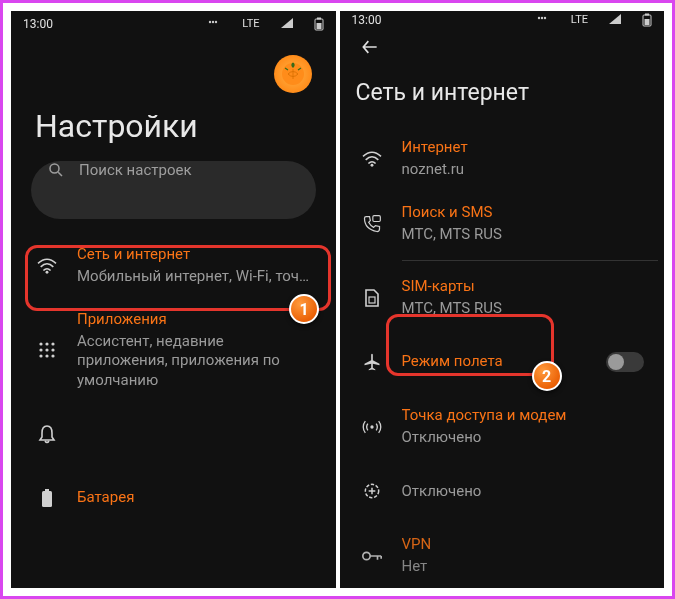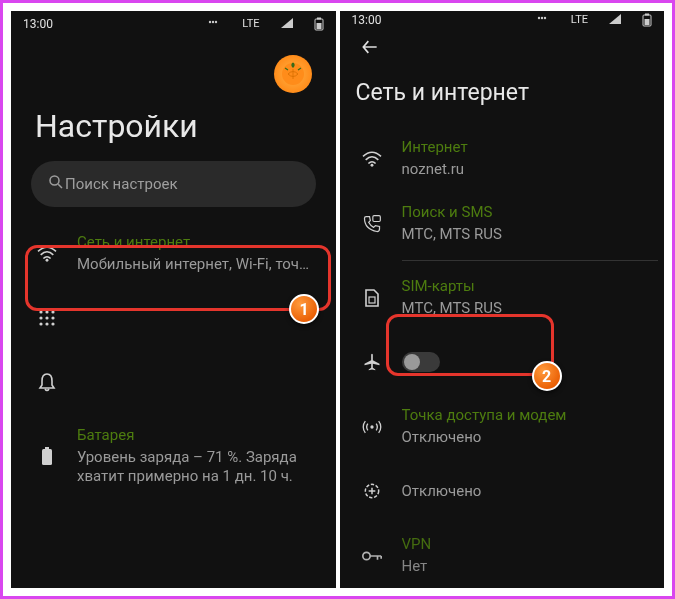--- a/index.html
+++ b/index.html
@@ -50,47 +50,47 @@
   }
   .page-title {
     font-size: 32px;
     font-weight: 400;
     color: #e8e8e8;
     padding: 6px 14px 16px 14px;
   }
   .searchbar {
     background: #2a2a2a;
     border-radius: 30px;
-    height: 46px;
+    height: 58px;
     margin: 0 10px 14px 10px;
     display: flex;
-    align-items: center;
+    align-items: flex-start;
     padding: 0 16px;
-    gap: 0;
+    gap: 14px;
     color: #9e9e9e;
   }
   .list { display: flex; flex-direction: column; }
   .item {
     display: flex;
     align-items: center;
     gap: 18px;
     padding: 12px 14px;
     min-height: 64px;
   }
   .item .icon-slot {
     width: 24px;
     display: flex;
     justify-content: center;
     color: #d0d0d0;
     flex-shrink: 0;
   }
   .item .labels { flex: 1; overflow: hidden; }
   .item .label-title {
     font-size: 15px;
-    color: #4d7c0f;
+    color: #f97316;
     line-height: 1.3;
   }
   .item .label-sub {
     font-size: 15px;
     color: #9a9a9a;
     line-height: 1.3;
     margin-top: 2px;
     overflow: hidden;
     white-space: nowrap;
     text-overflow: ellipsis;
@@ -223,41 +223,44 @@
                 <circle cx="9" cy="3" r="1.6" fill="#d0d0d0"></circle>
                 <circle cx="15" cy="3" r="1.6" fill="#d0d0d0"></circle>
                 <circle cx="3" cy="9" r="1.6" fill="#d0d0d0"></circle>
                 <circle cx="9" cy="9" r="1.6" fill="#d0d0d0"></circle>
                 <circle cx="15" cy="9" r="1.6" fill="#d0d0d0"></circle>
                 <circle cx="3" cy="15" r="1.6" fill="#d0d0d0"></circle>
                 <circle cx="9" cy="15" r="1.6" fill="#d0d0d0"></circle>
                 <circle cx="15" cy="15" r="1.6" fill="#d0d0d0"></circle>
               </svg>
             </span>
+          <div class="labels">
+            <div class="label-title">Приложения</div>
+            <div class="label-sub wrap">Ассистент, недавние приложения, приложения по умолчанию</div>
+          </div>
         </div>
         <div class="item">
           <span class="icon-slot">
               <svg width="18" height="20" viewBox="0 0 18 20">
                 <path d="M9 2 Q4 2 4 9 L4 13 L2 16 L16 16 L14 13 L14 9 Q14 2 9 2 Z" fill="none" stroke="#d0d0d0" stroke-width="1.6"></path>
                 <path d="M7 17 Q9 20 11 17" fill="none" stroke="#d0d0d0" stroke-width="1.6"></path>
               </svg>
             </span>
           <div class="labels">
           </div>
         </div>
         <div class="item">
           <span class="icon-slot">
               <svg width="12" height="20" viewBox="0 0 12 20">
                 <rect x="1" y="3" width="10" height="16" rx="1.5" fill="#d0d0d0"></rect>
                 <rect x="4" y="1" width="4" height="3" fill="#d0d0d0"></rect>
               </svg>
             </span>
           <div class="labels">
             <div class="label-title">Батарея</div>
-            <div class="label-sub wrap">Уровень заряда – 71 %. Заряда хватит примерно на 1 дн. 10 ч.</div>
           </div>
         </div>
       </div>
     </div>
 
     <div class="highlight-box" style="left:14px; top:234px; width:306px; height:66px;"></div>
     <div class="callout" style="left:278px; top:283px;">1</div>
   </div>
 
   <div class="phone">
@@ -336,20 +339,23 @@
           <div class="label-title">SIM-карты</div>
           <div class="label-sub">MTC, MTS RUS</div>
         </div>
       </div>
       <div class="item">
         <span class="icon-slot">
             <svg width="20" height="20" viewBox="0 0 24 24">
               <path d="M21 14 L13 10 L13 3 Q12 1 11 3 L11 10 L3 14 L3 16 L11 14 L11 19 L8 21 L8 22 L12 21 L16 22 L16 21 L13 19 L13 14 L21 16 Z" fill="#d0d0d0"></path>
             </svg>
           </span>
+        <div class="labels">
+          <div class="label-title">Режим полета</div>
+        </div>
         <div class="toggle"></div>
       </div>
       <div class="item">
         <span class="icon-slot">
             <svg width="20" height="20" viewBox="0 0 24 24">
               <circle cx="12" cy="12" r="2" fill="#d0d0d0"></circle>
               <path d="M7 16 A7 7 0 0 1 7 8 M17 8 A7 7 0 0 1 17 16 M4 19 A11 11 0 0 1 4 5 M20 5 A11 11 0 0 1 20 19" fill="none" stroke="#d0d0d0" stroke-width="1.6"></path>
             </svg>
           </span>
         <div class="labels">

